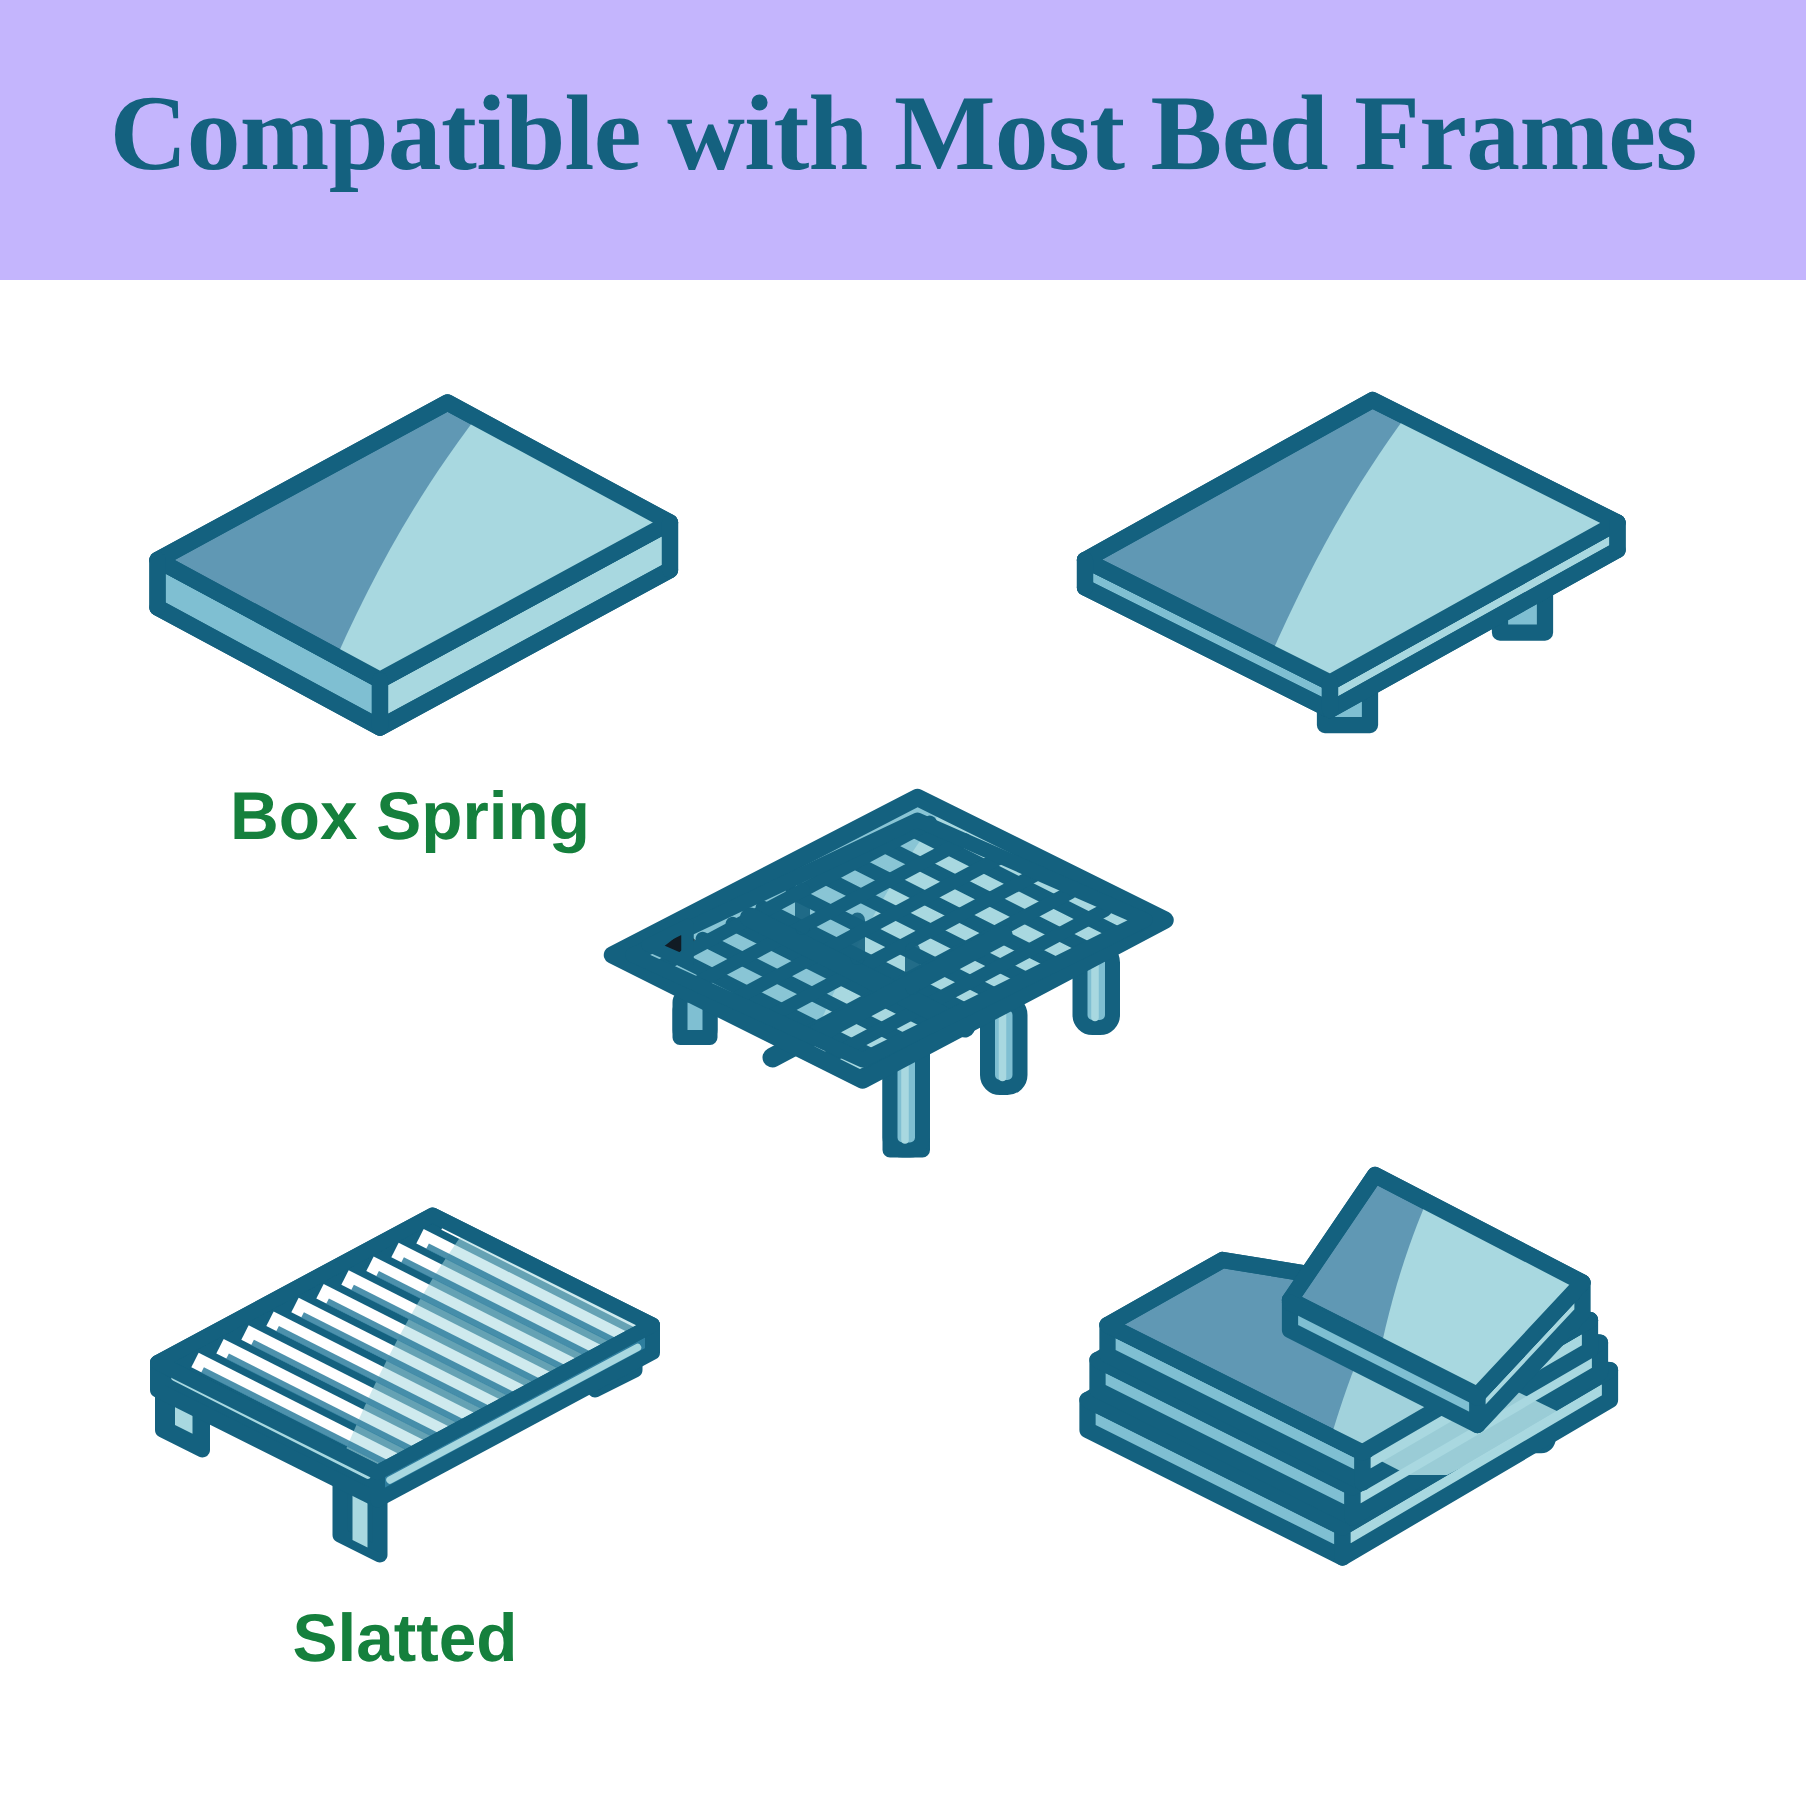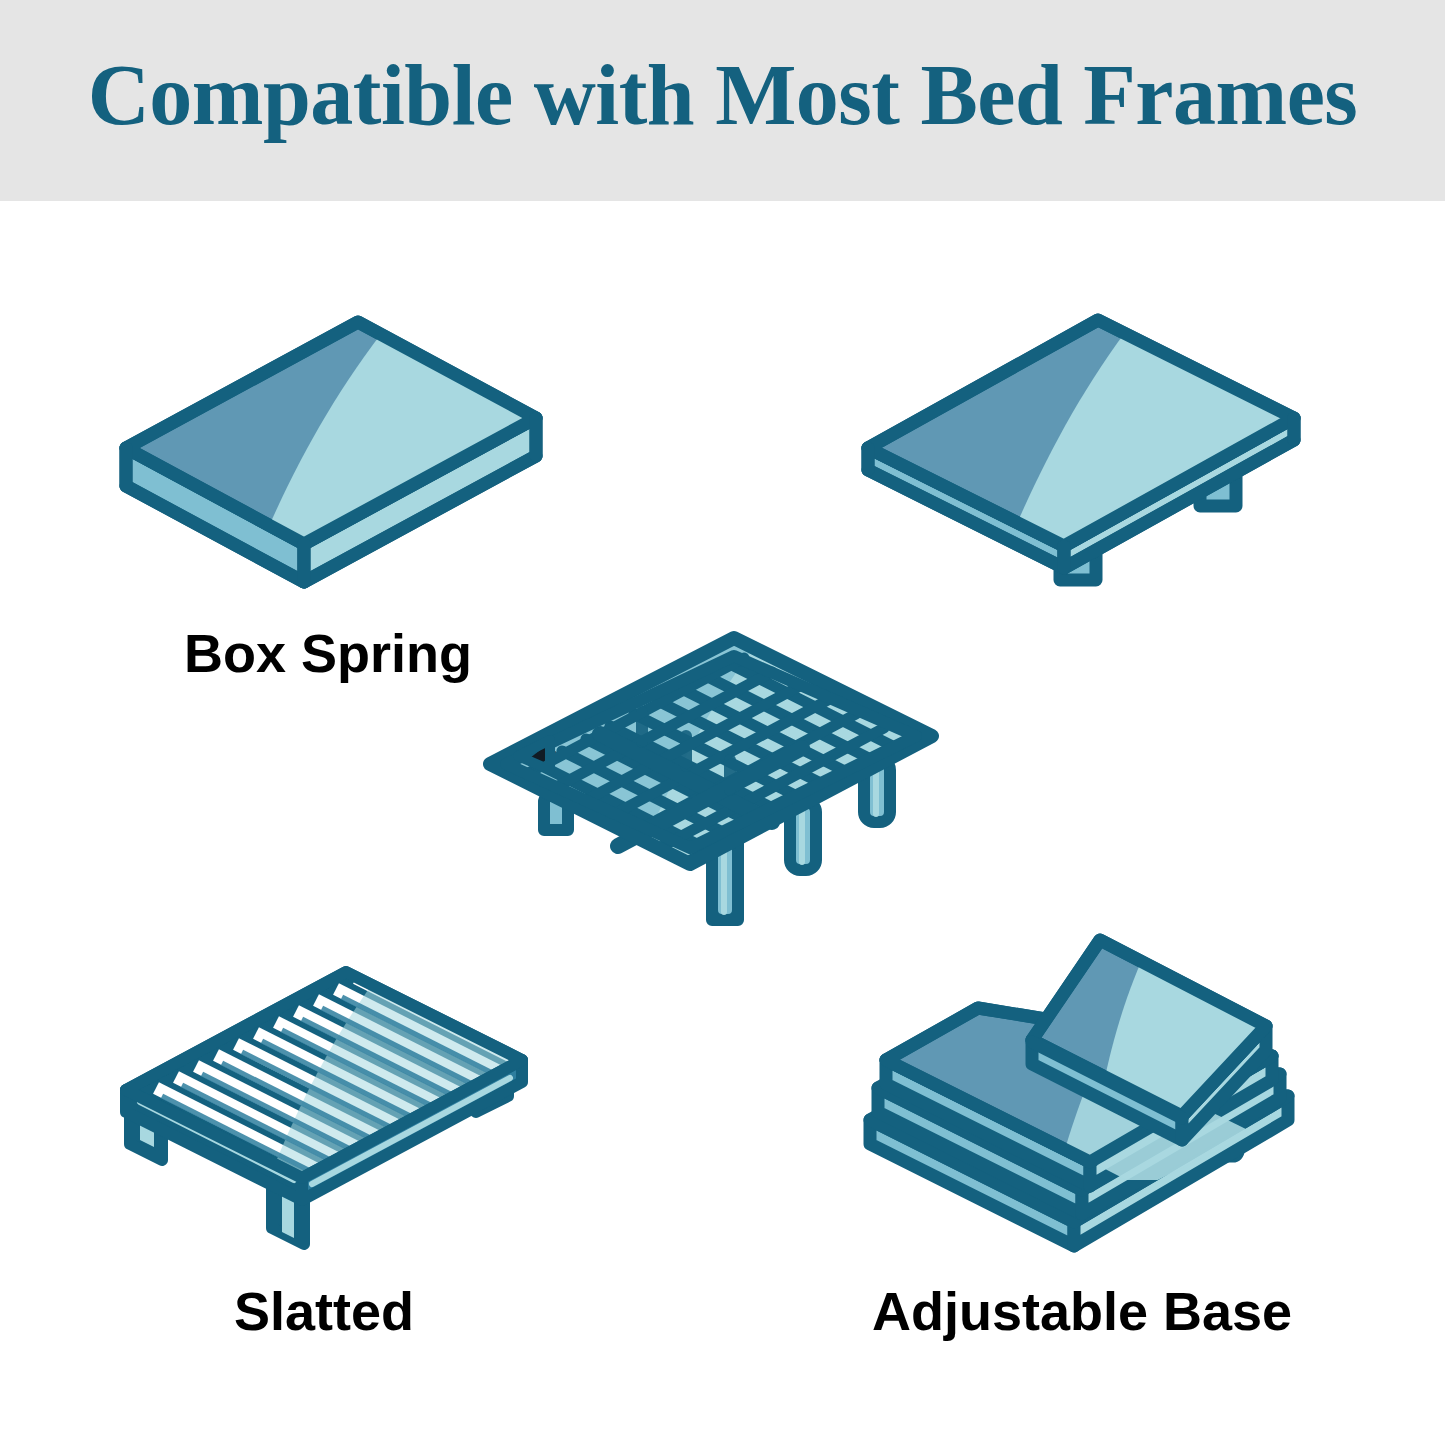--- a/index.html
+++ b/index.html
@@ -15,22 +15,22 @@
     width: 1445px;
     height: 1445px;
     background: #ffffff;
     overflow: hidden;
   }
   
   #header-band {
     position: absolute;
     left: 0; top: 0;
     width: 1445px;
-    height: 201px;
-    background: #e5e5e5;
+    height: 224px;
+    background: #c4b5fd;
     display: flex;
     align-items: center;
     justify-content: center;
   }
   #page-title {
     font-family: "Liberation Serif", "DejaVu Serif", serif;
     font-weight: bold;
     font-size: 86px;
     line-height: 1;
     color: #14617f;
@@ -48,21 +48,21 @@
   .cell svg {
     display: block;
     overflow: visible;
   }
   .label {
     position: absolute;
     font-family: "Liberation Sans", "DejaVu Sans", sans-serif;
     font-weight: bold;
     font-size: 54px;
     line-height: 1;
-    color: #000000;
+    color: #15803d;
     white-space: nowrap;
   }
   .label.center { transform: translateX(-50%); }
 
   #cell-box-spring   { left: 96px;  top: 300px;  width: 470px; height: 300px; }
   #label-box-spring  { left: 328px; top: 626px; }
   #cell-platform     { left: 842px; top: 300px;  width: 490px; height: 300px; }
   #label-platform    { left: 1080px; top: 626px; }
   #cell-metal-grid   { left: 472px; top: 624px;  width: 480px; height: 320px; }
   #label-metal-grid  { left: 708px; top: 968px; }
@@ -313,15 +313,14 @@
       <polygon points="330,196 330,220 414,130 414,106" fill="#A8D8E0" stroke="#14617F" stroke-width="13" stroke-linejoin="round"></polygon>
       <polygon points="180,120 248,20 414,106 330,196" fill="#6098B4" stroke="#14617F" stroke-width="13" stroke-linejoin="round"></polygon>
       <g clip-path="url(#clipHead)">
         <path d="M306,6 C278,60 258,120 244,204 L470,204 L470,6 Z" fill="#A8D8E0"></path>
       </g>
       <polygon points="180,120 248,20 414,106 330,196" fill="none" stroke="#14617F" stroke-width="13" stroke-linejoin="round"></polygon>
 
       <line x1="180" y1="122" x2="330" y2="198" stroke="#14617F" stroke-width="13" stroke-linecap="round"></line>
     </svg>
   </div>
-  <div class="label center" id="label-adjustable">Adjustable Base</div>
 
 </div>
 
 </body></html>

